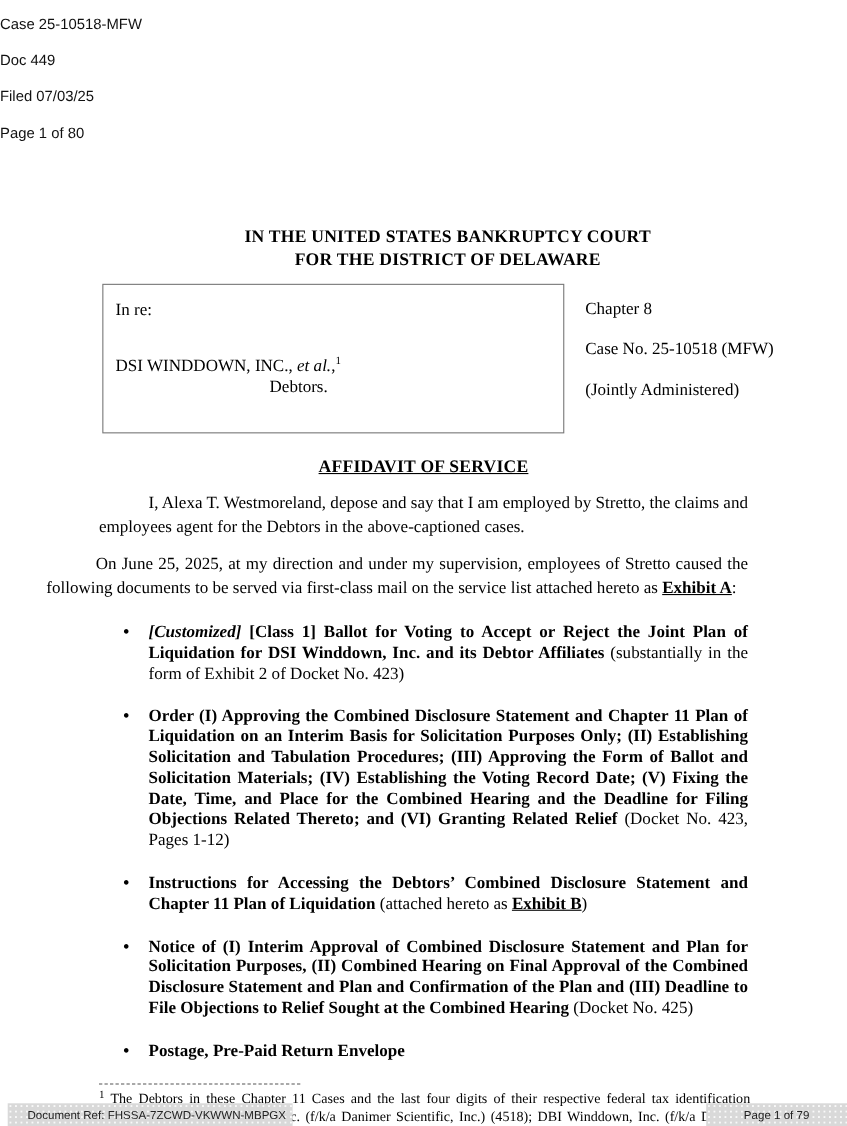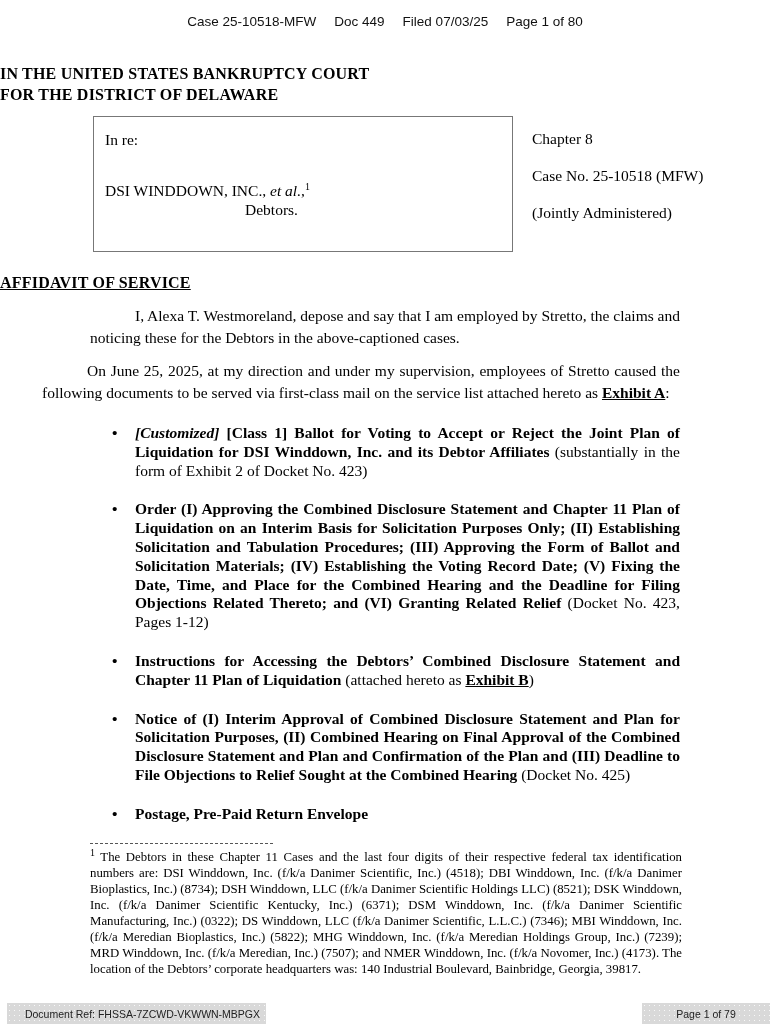--- a/index.html
+++ b/index.html
@@ -15,28 +15,31 @@
   }
   
   .stamp {
     display: flex;
     justify-content: center;
     gap: 18px;
     padding-top: 14px;
     font-family: "Liberation Sans", sans-serif;
     font-size: 13.5px;
     color: #111;
+    flex-direction: column;
   }
   
   .court-title {
-    margin-top: 34px;
+    text-align: center;
+    margin-top: 77px;
     font-weight: bold;
     font-size: 16px;
     line-height: 21px;
     letter-spacing: 0.2px;
+    padding-left: 44px;
   }
   
   .caption {
     display: flex;
     margin: 11px 0 0 93px;
   }
   .caption-box {
     width: 420px;
     height: 136px;
     border: 1px solid #777;
@@ -50,20 +53,21 @@
   .caption-right {
     margin-left: 19px;
     padding-top: 13px;
     font-size: 15.5px;
     line-height: 19px;
   }
   .caption-right .cap-item + .cap-item { margin-top: 18px; }
   sup { font-size: 10px; line-height: 0; }
   
   .doc-title {
+    text-align: center;
     margin-top: 22px;
     font-size: 16px;
     font-weight: bold;
     text-decoration: underline;
     letter-spacing: 0.2px;
   }
   
   .body-text {
     margin: 0 90px;
     text-align: justify;
@@ -149,21 +153,21 @@
     </div>
     <div class="caption-right">
       <div class="cap-item">Chapter 8</div>
       <div class="cap-item">Case No. 25-10518 (MFW)</div>
       <div class="cap-item">(Jointly Administered)</div>
     </div>
   </div>
 
   <div class="doc-title">AFFIDAVIT OF SERVICE</div>
 
-  <p class="body-text p1">I, Alexa T. Westmoreland, depose and say that I am employed by Stretto, the claims and noticing these for the Debtors in the above-captioned cases.</p>
+  <p class="body-text p1">I, Alexa T. Westmoreland, depose and say that I am employed by Stretto, the claims and employees agent for the Debtors in the above-captioned cases.</p>
 
   <p class="body-text p2"><span>On June 25, 2025, at my direction and under my supervision, employees of Stretto caused the following documents to be served via first-class mail on the service list attached hereto as </span><span class="bu">Exhibit A</span><span>:</span></p>
 
   <div class="bullet">
     <span class="marker">•</span>
     <span class="content"><span class="bi">[Customized]</span><span class="b"> [Class 1] Ballot for Voting to Accept or Reject the Joint Plan of Liquidation for DSI Winddown, Inc. and its Debtor Affiliates</span><span> (substantially in the form of Exhibit 2 of Docket No. 423)</span></span>
   </div>
 
   <div class="bullet">
     <span class="marker">•</span>

